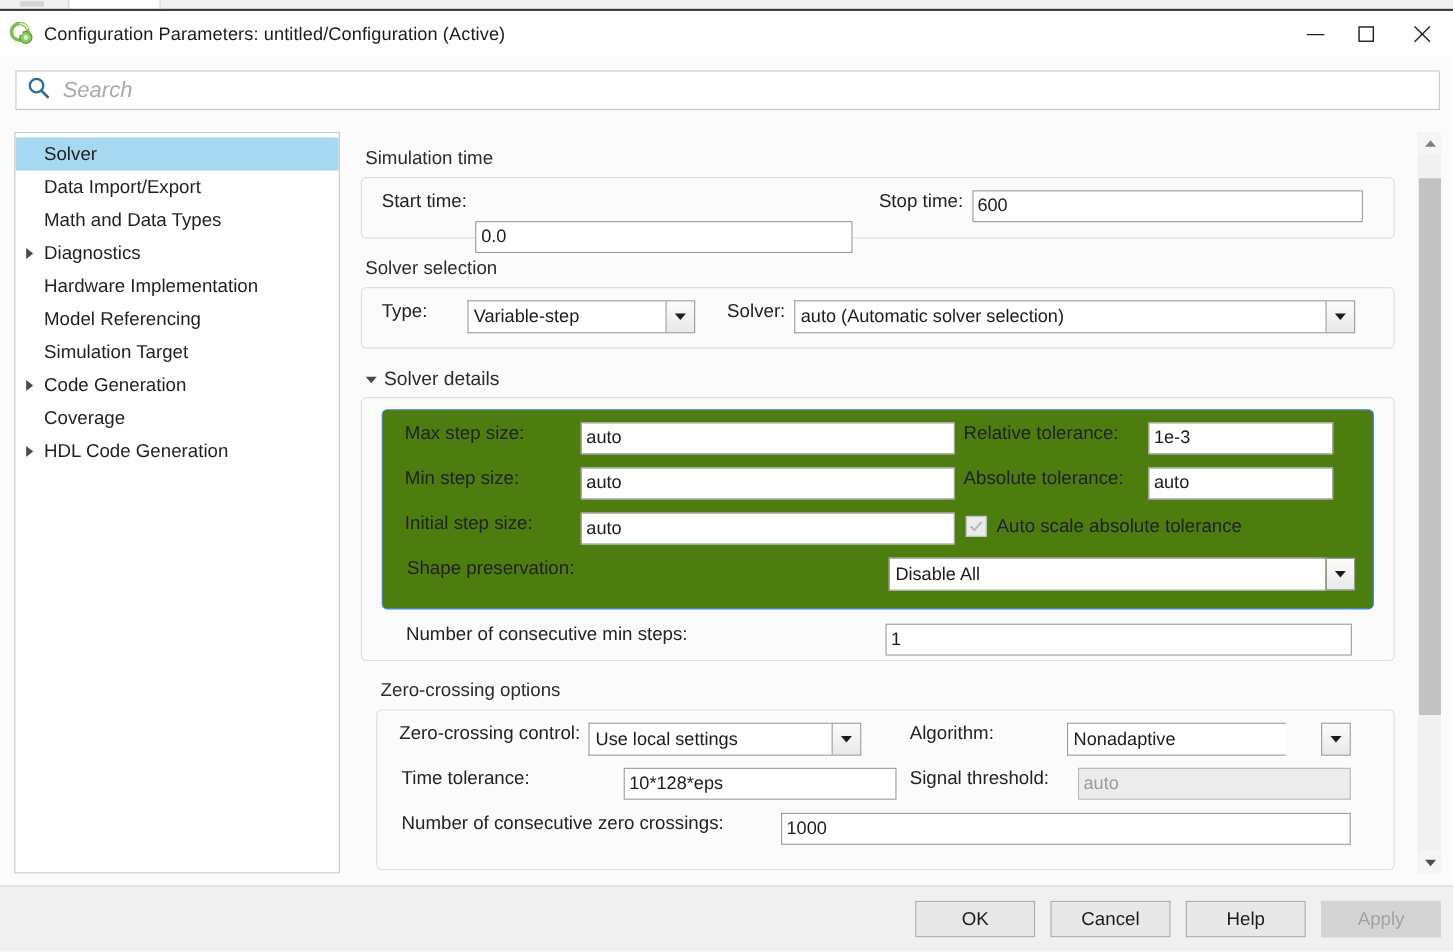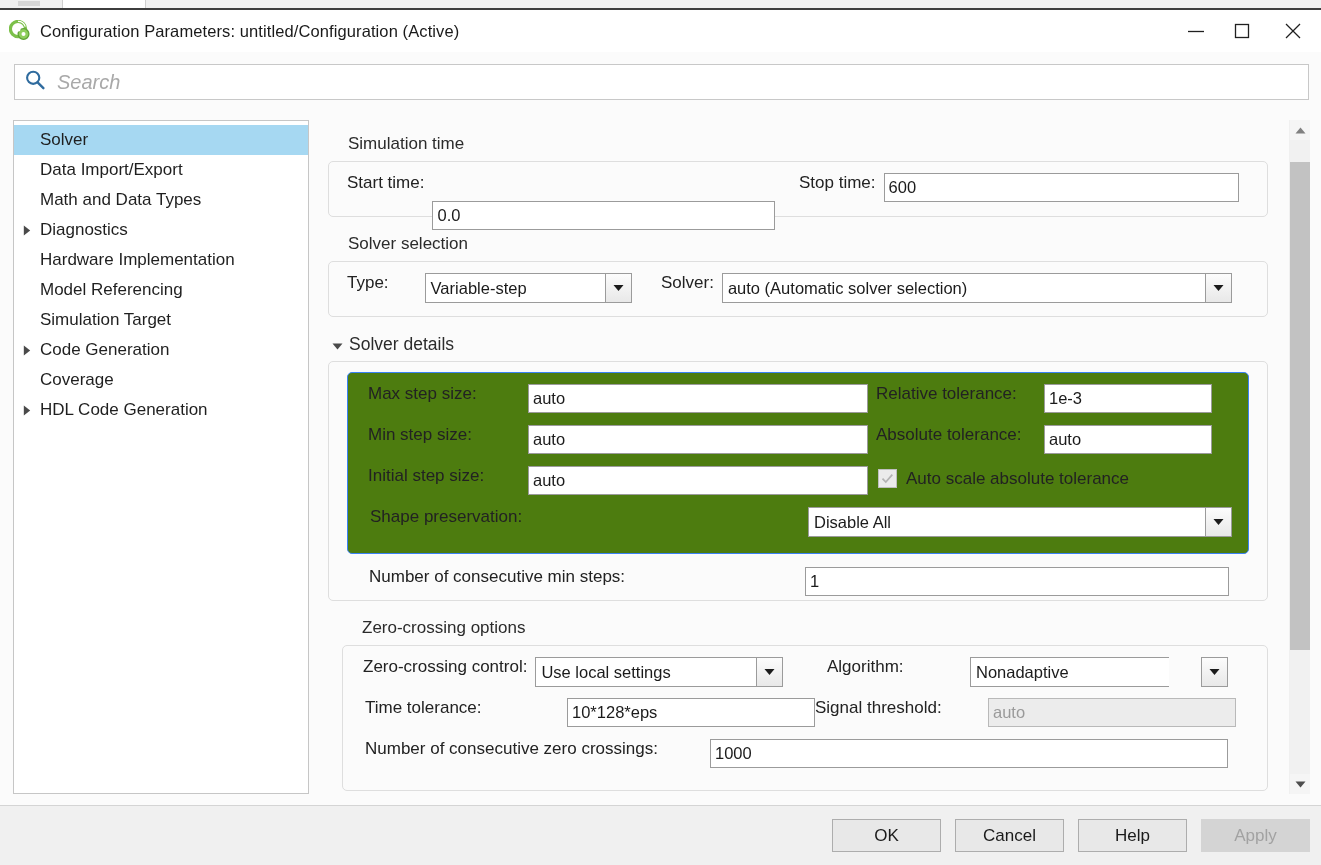--- a/index.html
+++ b/index.html
@@ -106,21 +106,21 @@
   .tree-label { padding-left: 0px; }
 
   
   .content {
     position: absolute; left: 320px; top: 10px; right: 42px; height: 674px;
     overflow: hidden;
     background: #fbfbfb;
   }
 
   .section-title {
-    font-size: 17px; color: #2b2b2b; margin: 0 0 7px 20px;
+    font-size: 17px; color: #2b2b2b; margin: 0 0 7px 4px;
   }
   .panel {
     border: 1px solid #dedede; border-radius: 5px;
     background: #fbfbfb;
   }
   .inner-panel {
     border: 1px solid #3b82f6; border-radius: 5px;
     background: #4d7c0f;
     padding-left: 36px;
   }
@@ -450,21 +450,21 @@
                   <polygon points="0.5,1 10.5,1 5.5,7" fill="#1b1b1b"></polygon>
                 </svg>
             </span>
           </span>
         </div>
 
         <div class="row" style="position:absolute;left:22px;top:52px;">
           <span class="lbl" style="width:202px;">Time tolerance:</span>
           <input class="txt" style="width: 248px;" value="10*128*eps">
         </div>
-        <div class="row" style="position:absolute;left:472px;top:52px;gap:20px;">
+        <div class="row" style="position:absolute;left:484px;top:52px;">
           <span class="lbl" style="width:153px;">Signal threshold:</span>
           <input class="txt disabled" style="width: 248px;" disabled="" value="auto">
         </div>
 
         <div class="row" style="position:absolute;left:22px;top:93px;">
           <span class="lbl" style="width:345px;">Number of consecutive zero crossings:</span>
           <input class="txt" style="width: 518px;" value="1000">
         </div>
       </div>
     </div>

